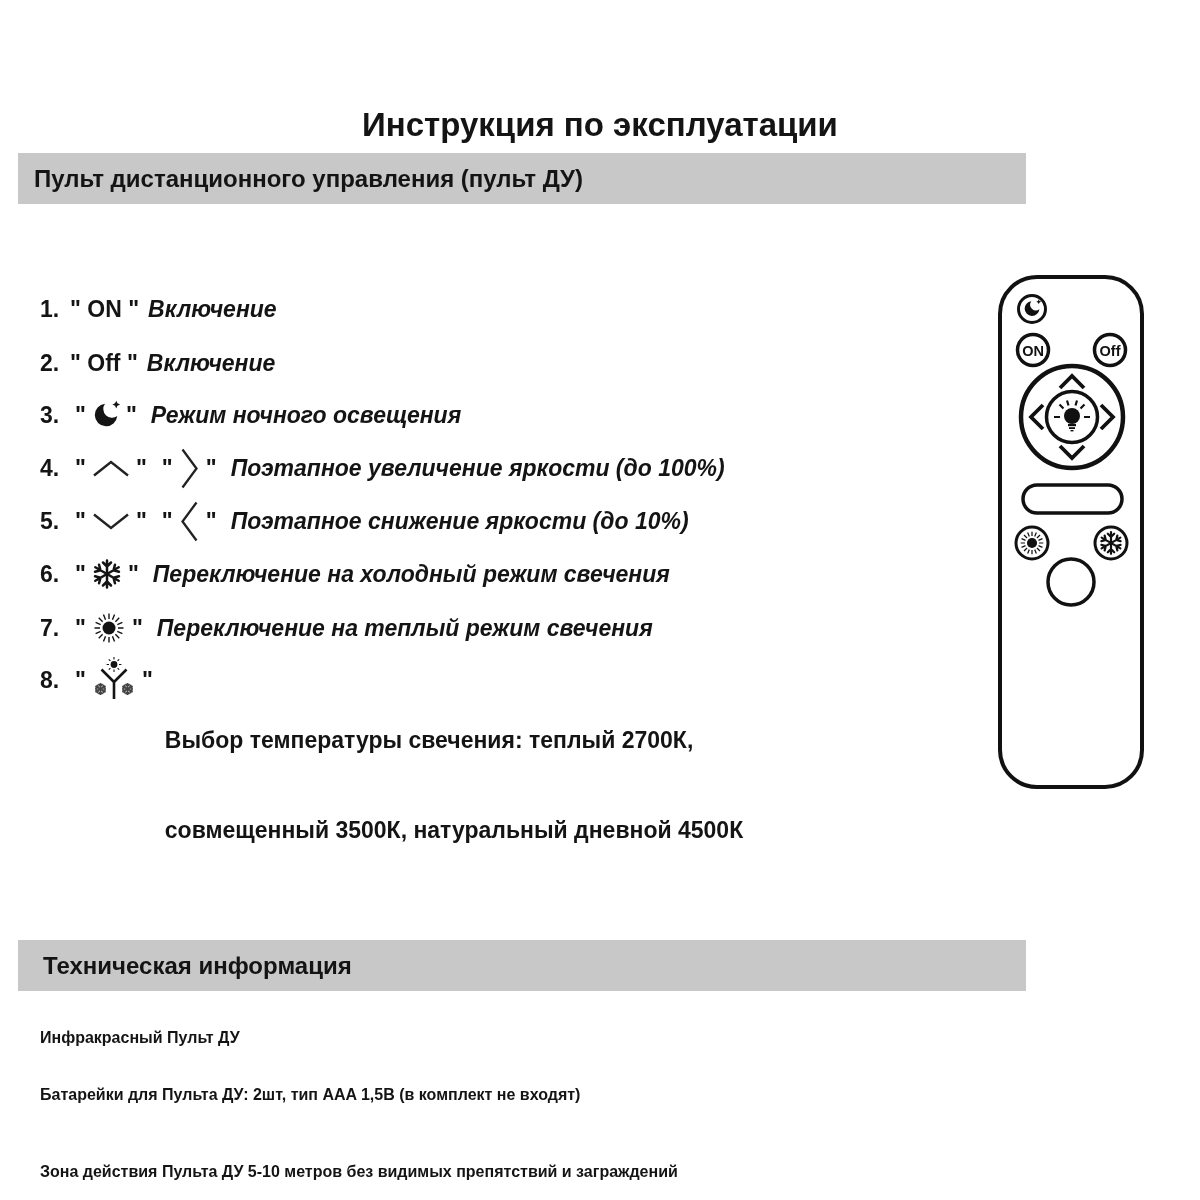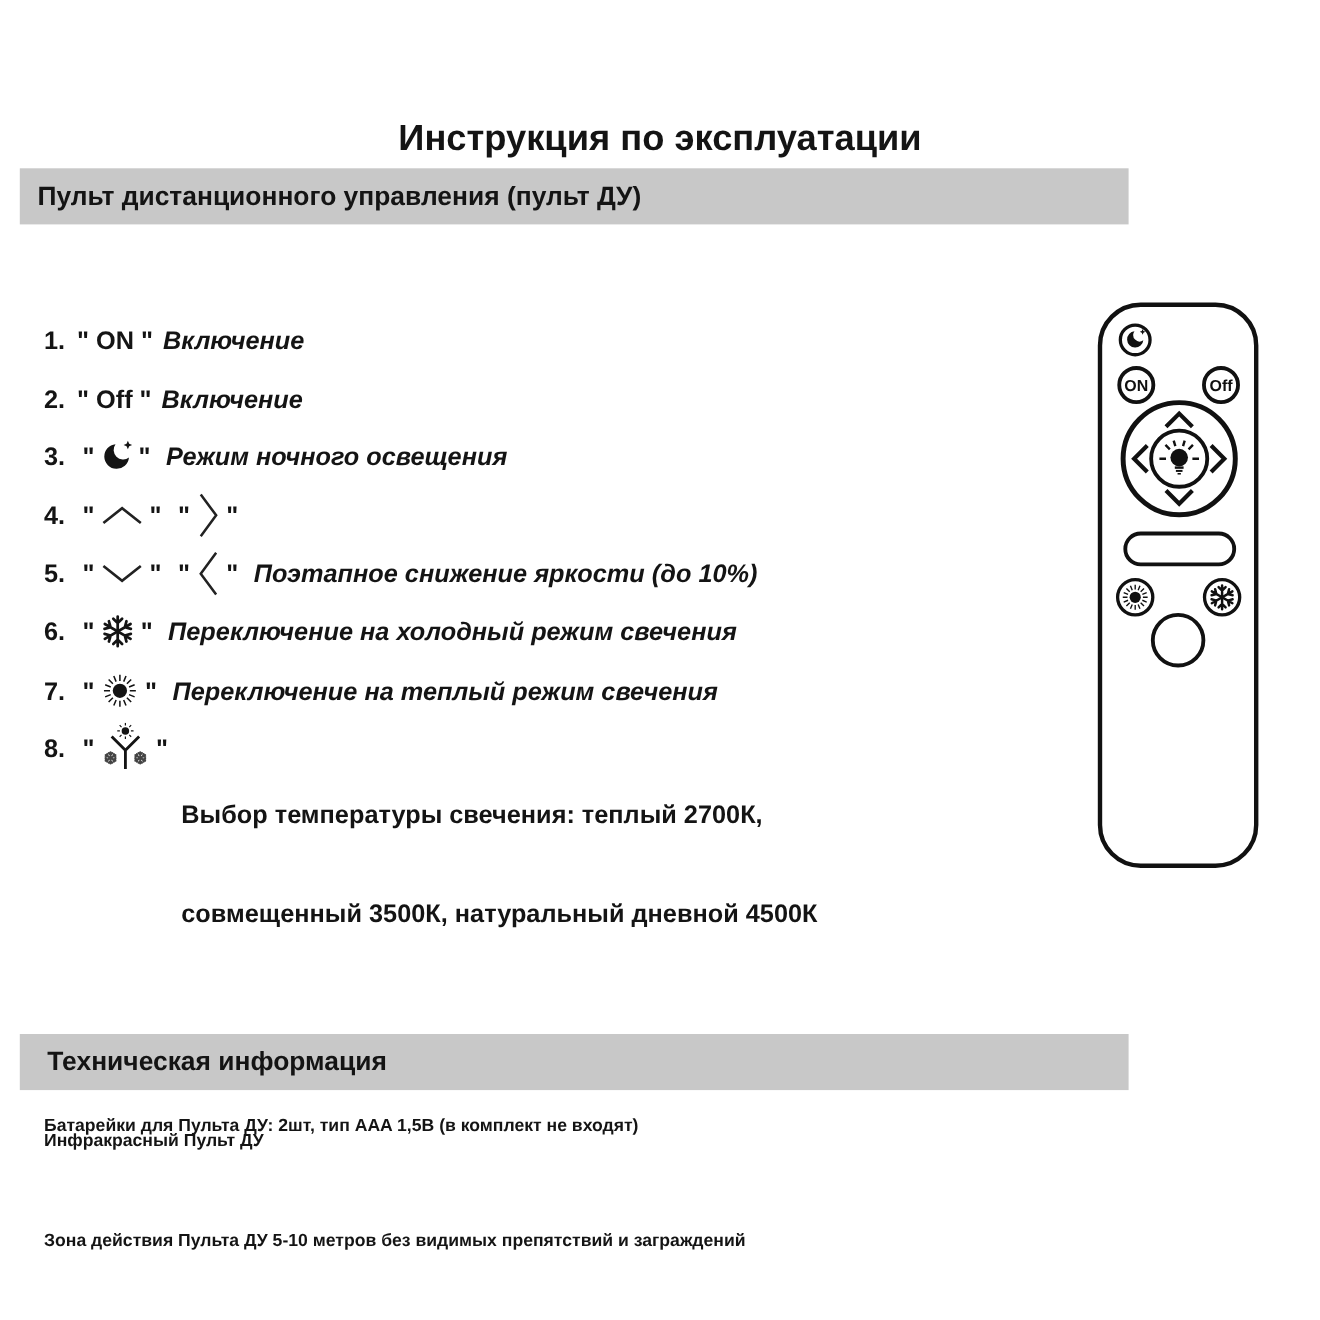--- a/index.html
+++ b/index.html
@@ -60,20 +60,21 @@
   <span class="num">4.</span><span class="q">"</span>
   <svg class="icon" width="40" height="21" viewBox="0 0 40 21">
     <polyline points="3,17.5 20,4 37,17.5" stroke="#222" stroke-width="2.4" fill="none"></polyline>
   </svg>
   <span class="q">"</span>
   <span class="q q2">"</span>
   <svg class="icon" width="23" height="45" viewBox="0 0 23 45">
     <polyline points="4.5,3.5 18.5,22.5 4.5,41.5" stroke="#222" stroke-width="2.3" fill="none"></polyline>
   </svg>
   <span class="q">"</span>
+  <span class="desc">Поэтапное увеличение яркости (до 100%)</span>
 </div>
 
 <div class="abs item" style="top:504px">
   <span class="num">5.</span><span class="q">"</span>
   <svg class="icon" width="40" height="21" viewBox="0 0 40 21">
     <polyline points="3,3.5 20,17 37,3.5" stroke="#222" stroke-width="2.4" fill="none"></polyline>
   </svg>
   <span class="q">"</span>
   <span class="q q2">"</span>
   <svg class="icon" width="23" height="45" viewBox="0 0 23 45">
@@ -213,14 +214,14 @@
   </g>
 
   <circle cx="86" cy="312" r="23" fill="#ffffff" stroke="#111" stroke-width="3.5"></circle>
 </svg>
 
 <div class="abs band band-tech">
   <span>Техническая информация</span>
 </div>
 
 <div class="abs tech-line" style="top:1023px">Инфракрасный Пульт ДУ</div>
-<div class="abs tech-line" style="top:1009px">Батарейки для Пульта ДУ: 2шт, тип AAA 1,5В (в комплект не входят)</div>
-<div class="abs tech-line" style="top:1114px">Зона действия Пульта ДУ 5-10 метров без видимых препятствий и заграждений</div>
+<div class="abs tech-line" style="top:1080px">Батарейки для Пульта ДУ: 2шт, тип AAA 1,5В (в комплект не входят)</div>
+<div class="abs tech-line" style="top:1157px">Зона действия Пульта ДУ 5-10 метров без видимых препятствий и заграждений</div>
 
 </body></html>

